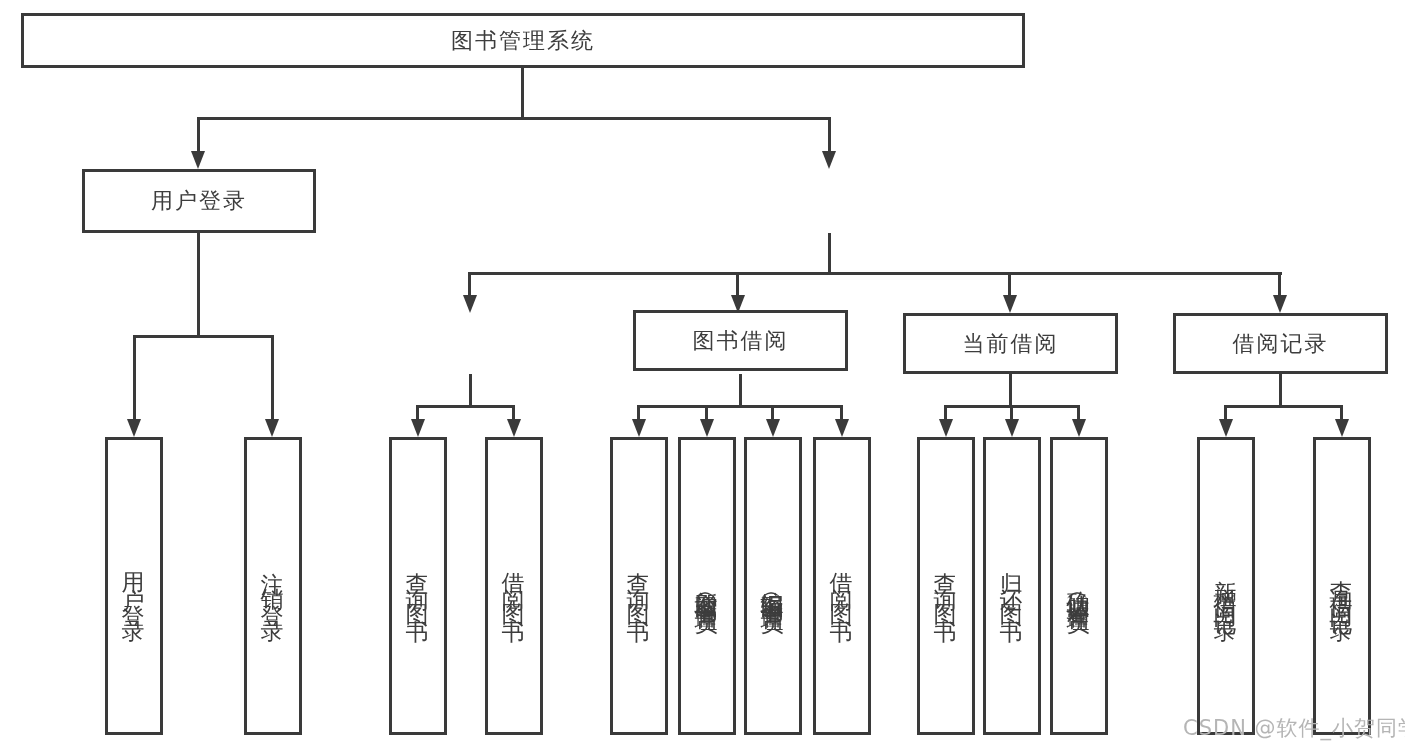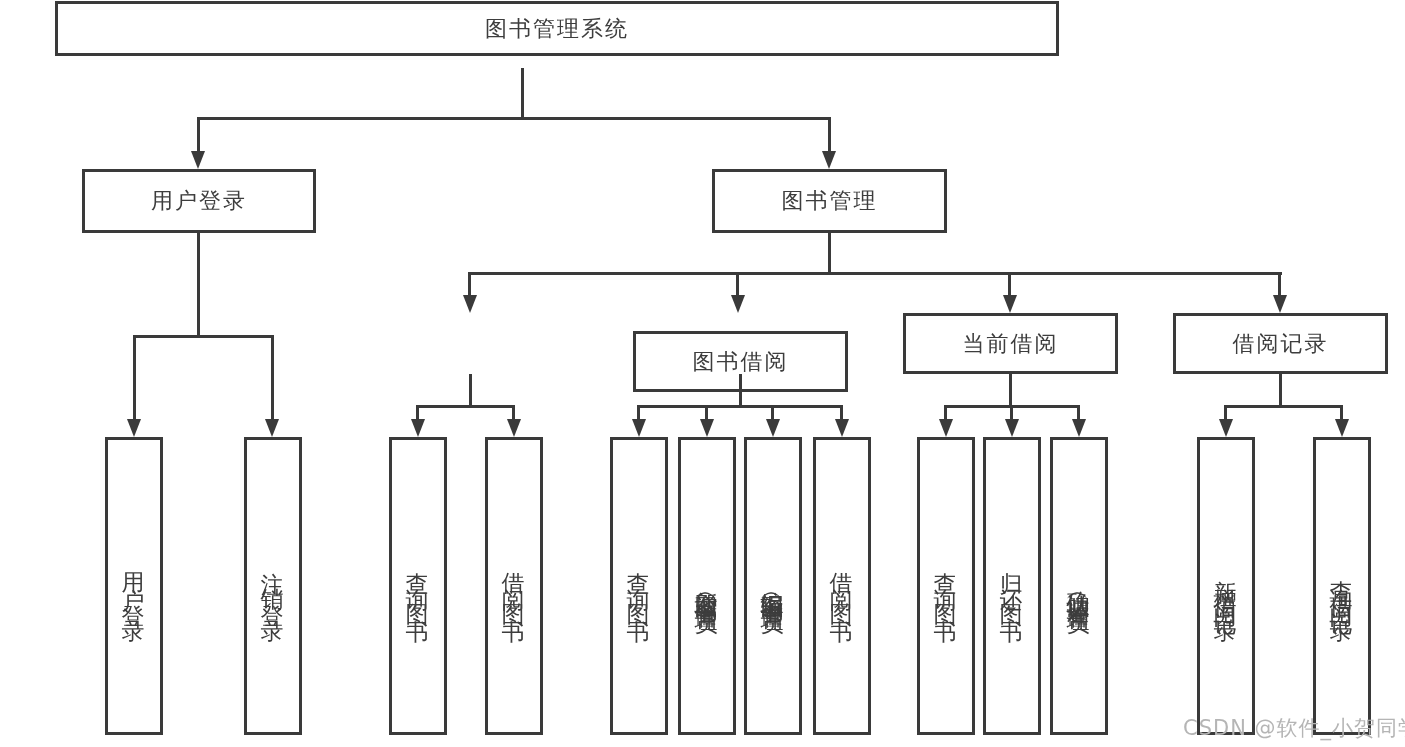--- a/index.html
+++ b/index.html
@@ -49,34 +49,31 @@
     letter-spacing:1px;
     z-index:5;
     white-space:nowrap;
   }
 </style>
 </head>
 <body>
 
 <div id="canvas">
 
-  <div class="box" style="left:21px;top:1px;width:1004px;height:55px;margin-left:34px;">
+  <div class="box" style="left:21px;top:13px;width:1004px;height:55px;">
     <span>图书管理系统</span>
   </div>
 
   <div class="box" style="left:82px;top:169px;width:234px;height:64px;">
     <span>用户登录</span>
   </div>
 
-  <div class="box" style="left:712px;top:169px;width:235px;height:64px;">
-    <span>图书管理</span>
-  </div>
 
 
-  <div class="box" style="left:633px;top:331px;width:215px;height:61px;">
+  <div class="box" style="left:633px;top:310px;width:215px;height:61px;">
     <span>图书借阅</span>
   </div>
 
   <div class="box" style="left:903px;top:313px;width:215px;height:61px;">
     <span>当前借阅</span>
   </div>
 
   <div class="box" style="left:1173px;top:313px;width:215px;height:61px;">
     <span>借阅记录</span>
   </div>

